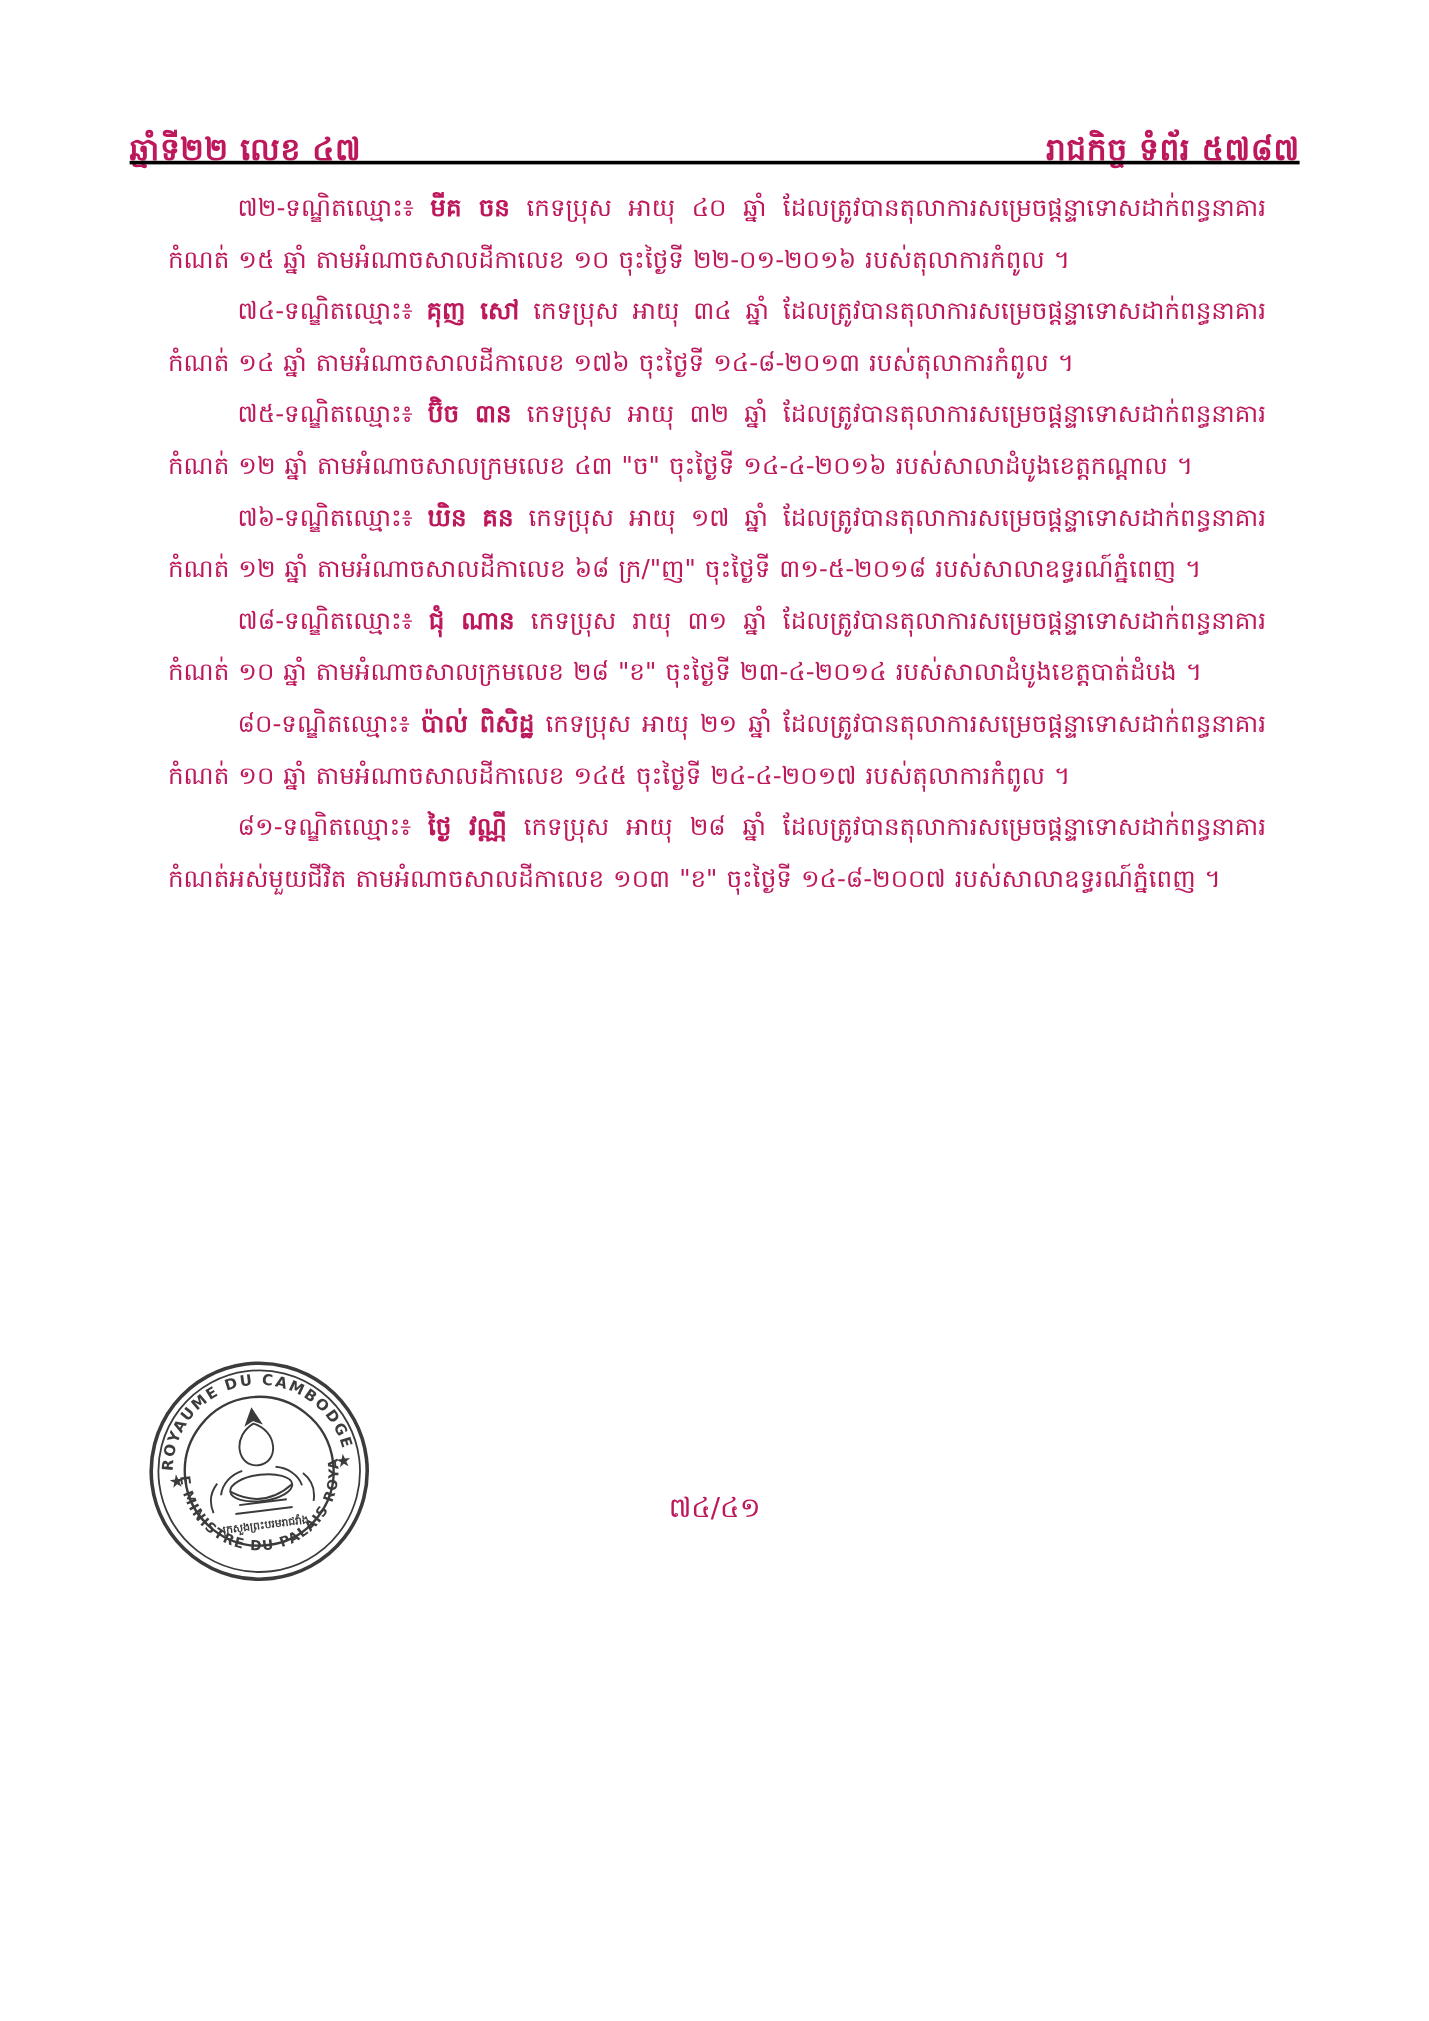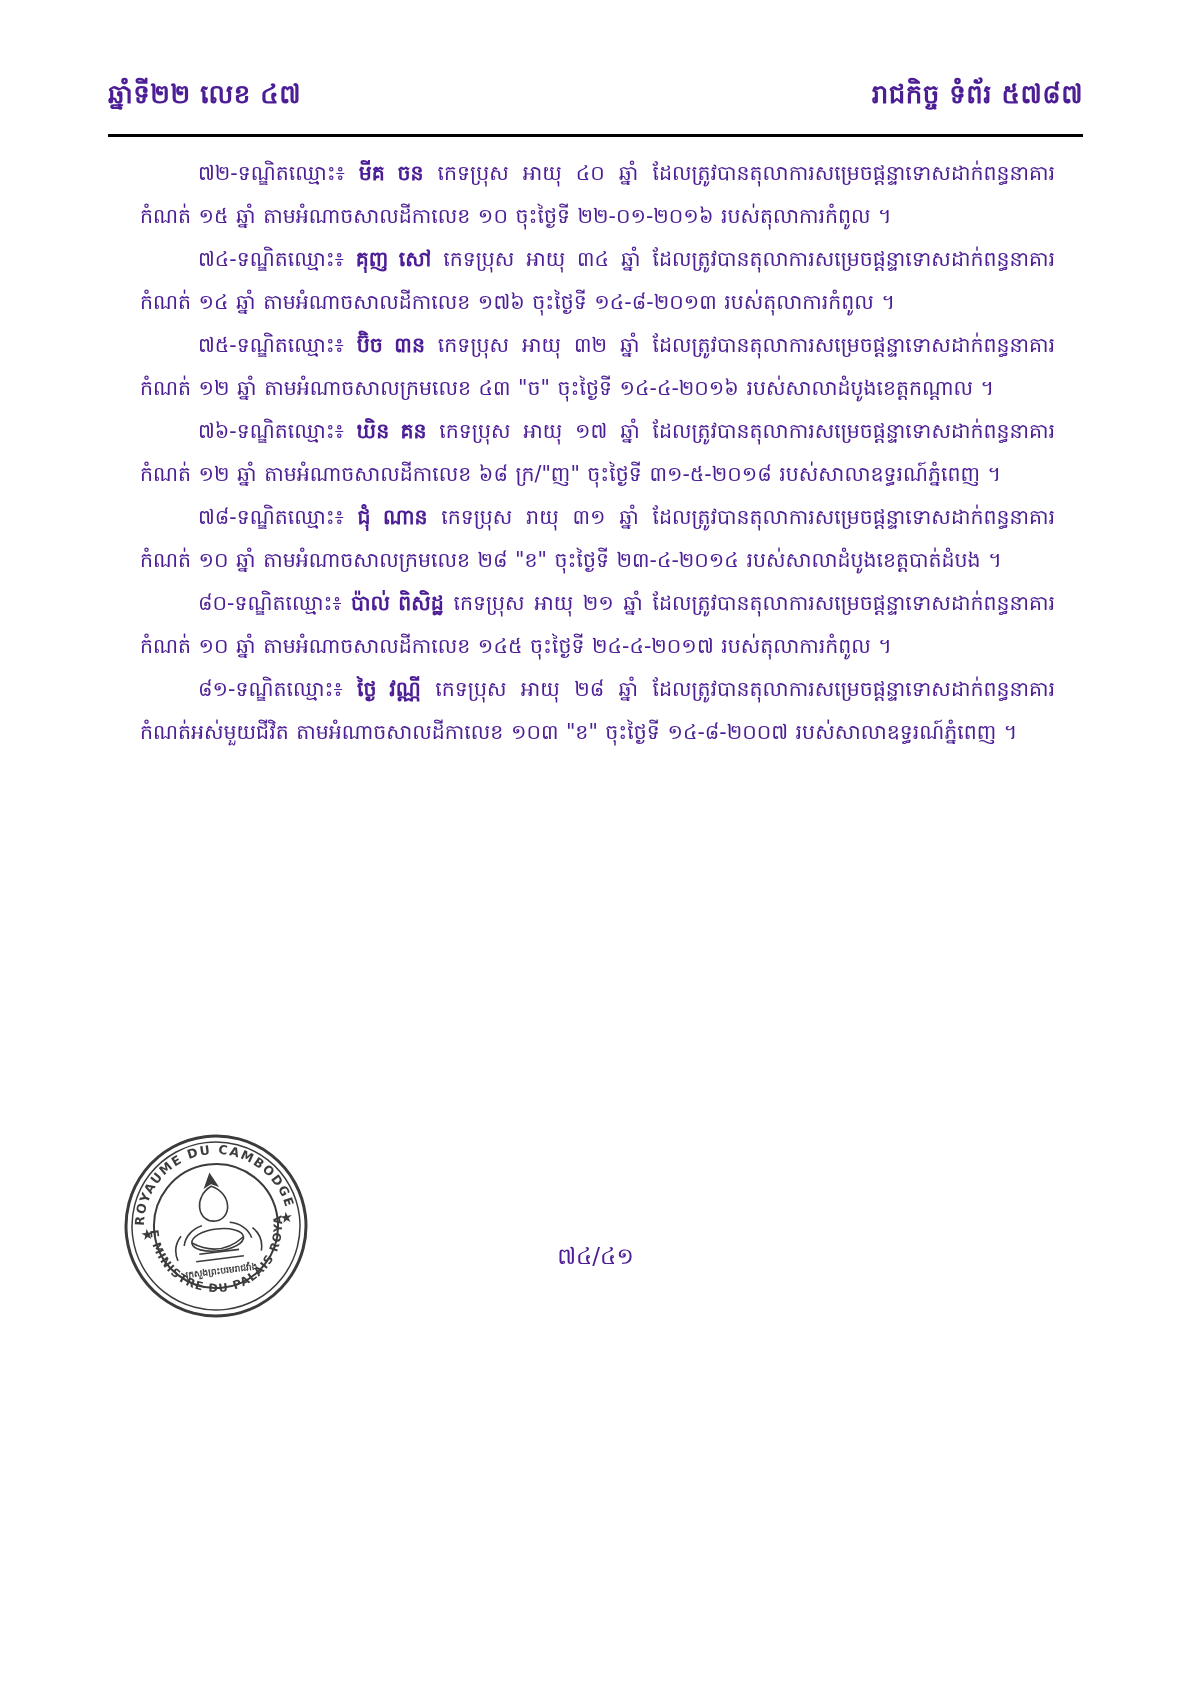--- a/index.html
+++ b/index.html
@@ -6,40 +6,40 @@
     margin: 0;
     padding: 0;
     background: #ffffff;
   }
   .page {
     position: relative;
     width: 1191px;
     height: 1684px;
     background: #ffffff;
     font-family: "DejaVu Sans", "Liberation Sans", sans-serif;
-    color: #4c1d95;
+    color: #be185d;
     overflow: hidden;
   }
 
   
   .header {
     position: absolute;
     top: 78px;
     left: 108px;
     width: 975px;
     display: flex;
     justify-content: space-between;
     align-items: baseline;
     font-size: 26px;
     font-weight: bold;
     letter-spacing: 0.5px;
   }
   .header .h-left   { white-space: nowrap; }
   .header .h-center { white-space: nowrap; }
-  .header .h-right  { white-space: nowrap; }
+  .header .h-right  { white-space: nowrap; margin-top: 30px; }
 
   .header-rule {
     position: absolute;
     top: 134px;
     left: 108px;
     width: 975px;
     height: 3px;
     background: #000000;
   }
 
@@ -54,21 +54,20 @@
     font-size: 20.5px;
     line-height: 43px;
     text-align: justify;
     text-justify: inter-word;
     text-indent: 58px;
     margin: 0;
     word-spacing: 1px;
   }
   .para .nm {
     font-weight: bold;
-    font-family: Liberation Serif, serif;
   }
 
   
   .page-number {
     position: absolute;
     top: 1242px;
     left: 0;
     width: 1191px;
     text-align: center;
     font-size: 23px;

